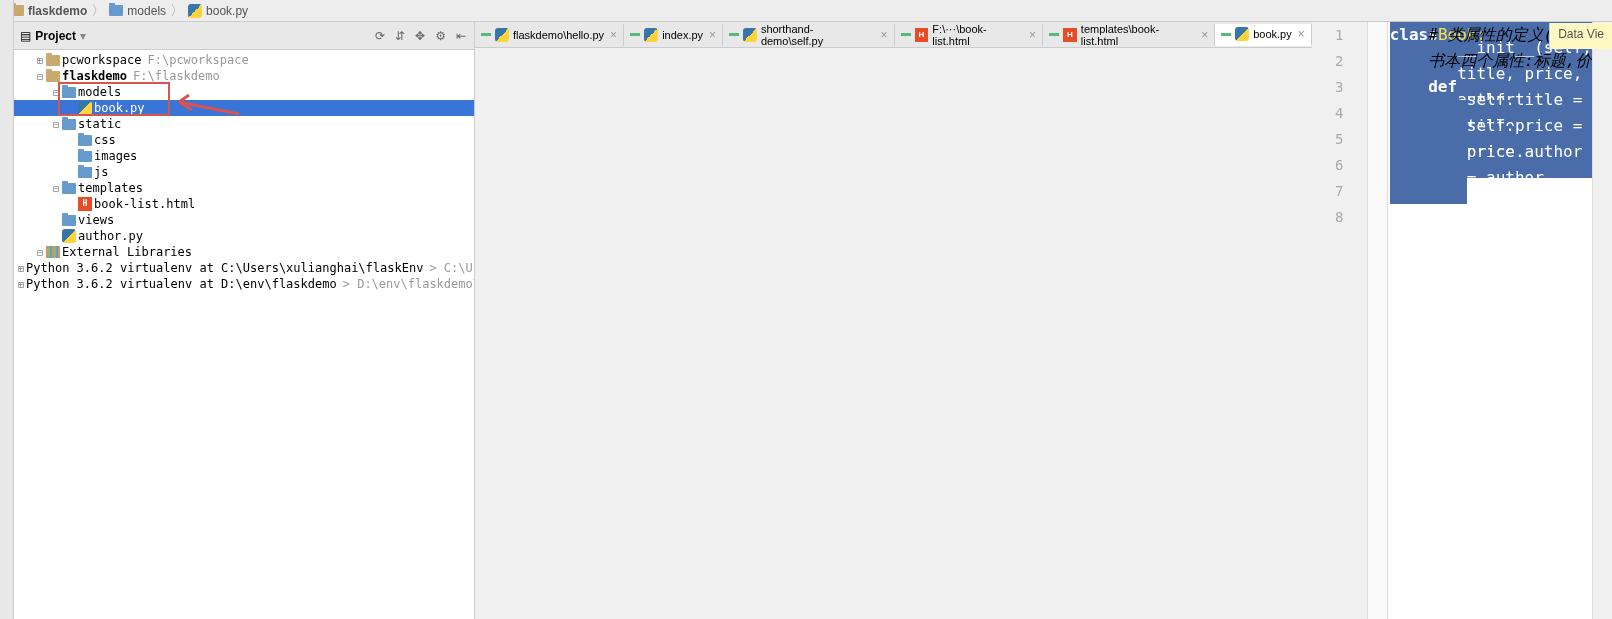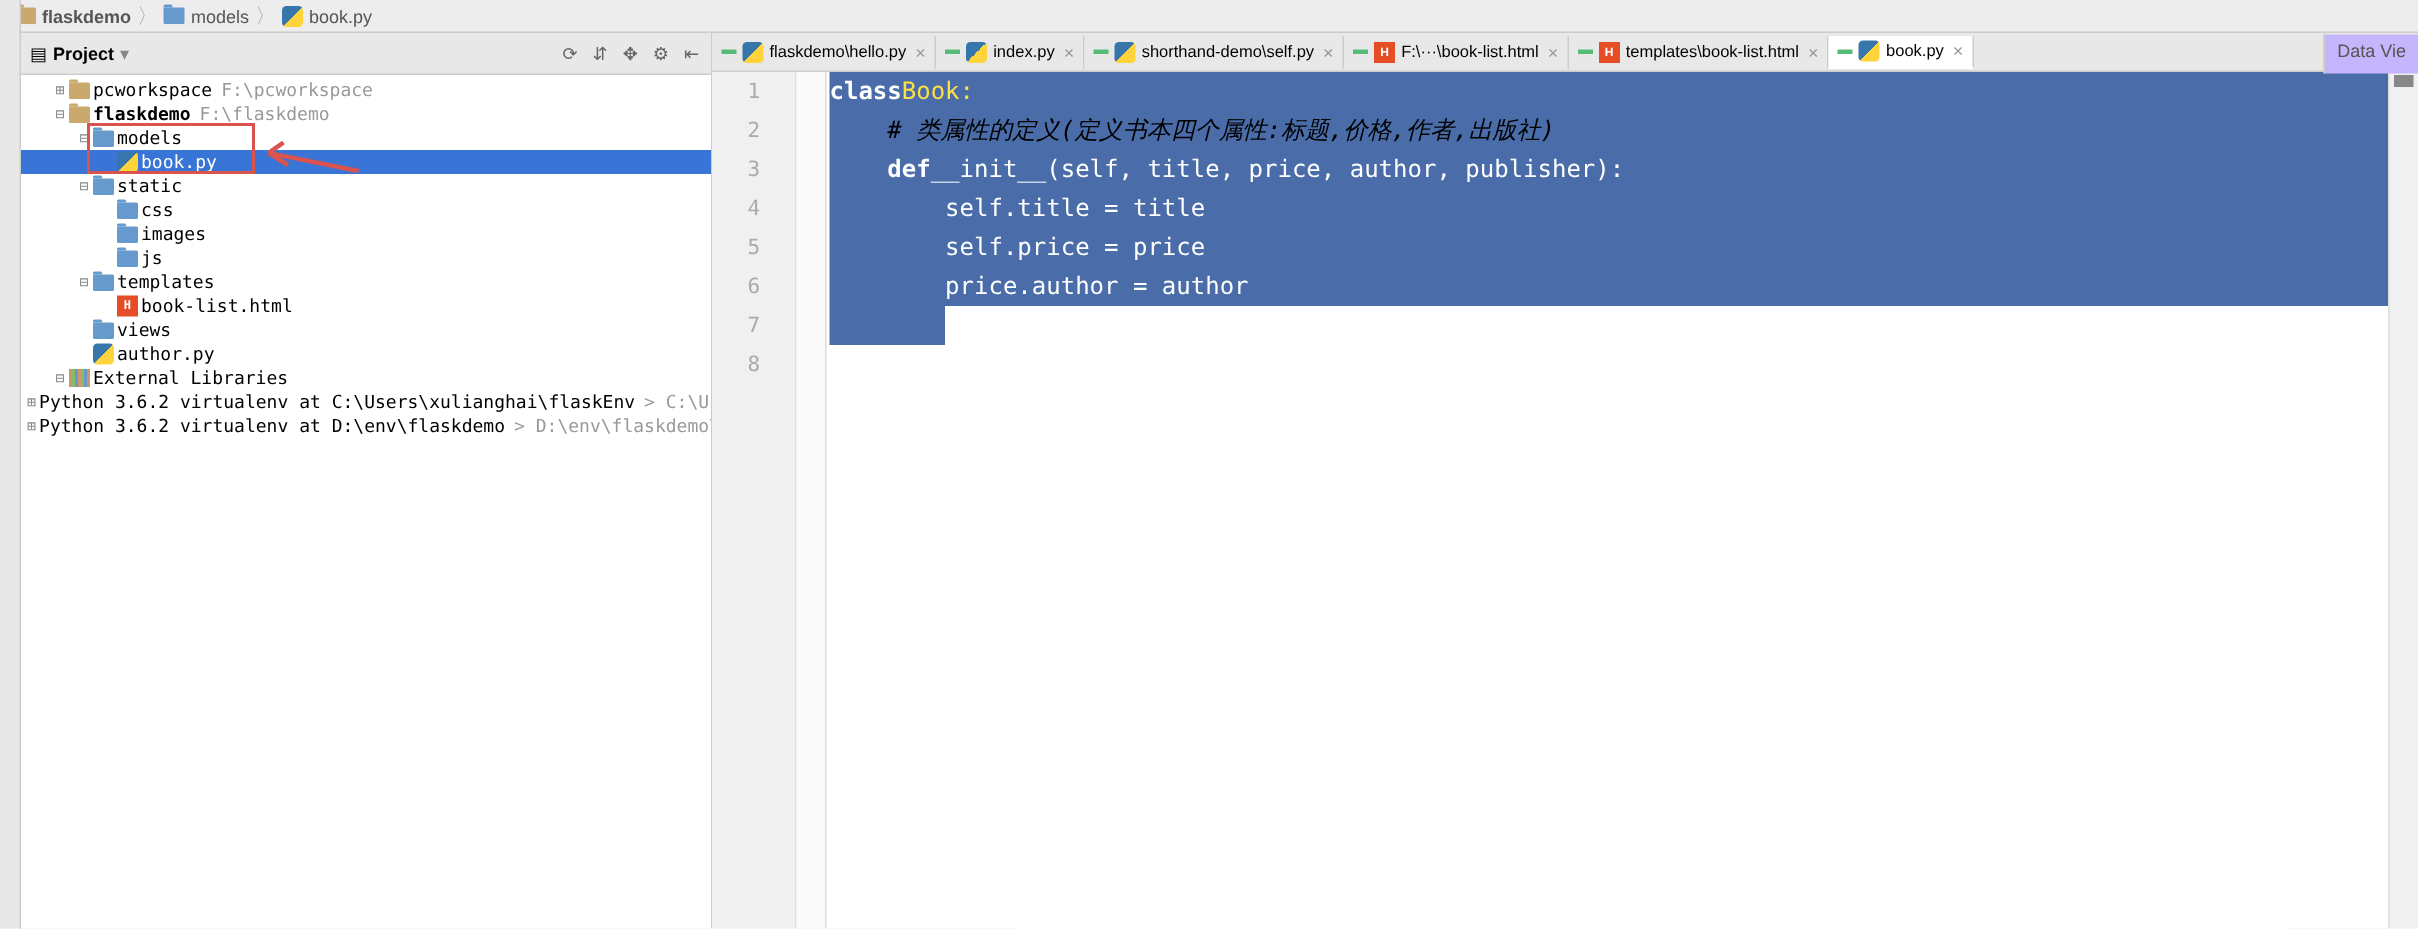--- a/index.html
+++ b/index.html
@@ -19,40 +19,40 @@
 .tree-row .path { color: #999; margin-left: 6px; }
 .expander { width: 12px; text-align: center; color: #888; font-size: 10px; display: inline-block;}
 .folder-icon { width: 14px; height: 11px; background: #c9a96e; display: inline-block; position: relative; border-radius: 1px;}
 .folder-icon.blue { background: #6699cc; }
 .folder-icon::before { content:''; position:absolute; top:-2px; left:0; width:6px; height:2px; background:inherit; border-radius:1px 1px 0 0;}
 .py-icon { width: 14px; height: 14px; background: linear-gradient(135deg, #3776ab 50%, #ffd43b 50%); border-radius: 3px; display: inline-block;}
 .html-icon { width: 14px; height: 14px; background: #e44d26; display: inline-block; color:#fff; font-size:8px; text-align:center; line-height:14px; font-weight:bold;}
 .lib-icon { width: 14px; height: 12px; display:inline-block; background: repeating-linear-gradient(to right, #c96 0 2px, #8b6 2px 4px, #69c 4px 6px);}
 .red-box { position:absolute; border:2px solid #d9534f; pointer-events:none;}
 .red-arrow { position:absolute; pointer-events:none;}
-.editor-area { flex: 1; display: flex; flex-direction: column; }
+.editor-area { flex: 1; display: flex; flex-direction: row; }
 .tabs { height: 26px; background: #e8e8e8; border-bottom: 1px solid #ccc; display: flex; align-items: center; }
 .tab { height: 22px; display: flex; align-items: center; padding: 0 6px; gap: 4px; border-right: 1px solid #ccc; background: #e8e8e8; font-size: 11px;}
 .tab.active { background: #fff; border-bottom: 2px solid #fff; margin-bottom:-1px;}
 .tab-close { color: #999; font-size: 12px; margin-left: 2px;}
 .tab-ud { width:10px; height:3px; background:#5b7; display:inline-block;}
 .code-panel { flex:1; display:flex; background:#fff; position:relative;}
 .gutter { width: 56px; background: #f0f0f0; border-right: 1px solid #ddd; }
 .gutter-line { height: 26px; text-align: center; color: #aaa; font-family: Consolas, monospace; font-size: 14px; line-height: 26px;}
 .gutter-marks { width: 20px; background: #fafafa; border-right:1px solid #ddd;}
 .code { flex:1; font-family: Consolas, "SimSun", monospace; font-size: 16px; line-height:26px; position:relative; overflow:hidden;}
 .code-line { height:26px; padding-left:2px; display:flex;}
 .code-line .sel { background:#4a6da9; color:#fff; padding:0; height:26px; display:inline-flex; align-items:center;}
 .sel.full { width:100%;}
 .kw { color:#fff; font-weight:bold;}
 .comment { color:#000000; font-style:italic;}
 .cname { color:#fde047;}
 .right-strip { width: 20px; background:#f0f0f0; border-left:1px solid #ddd;}
 .rail { position:absolute; left:0; top:0; width:14px; height:619px; background:#e8e8e8; border-right:1px solid #ccc; writing-mode: vertical-rl;}
-.data-view { position:absolute; right:0; top:23px; height:26px; padding:4px 8px; background:#c4b5fd; border-left:1px solid #ccc; color:#555; font-size:12px;}
+.data-view { position:absolute; right:0; top:23px; height:26px; padding:4px 8px; background:#fef9c3; border-left:1px solid #ccc; color:#555; font-size:12px;}
 </style>
 </head>
 <body>
 
 <div class="breadcrumb">
   <div class="breadcrumb-item">
       <span class="folder-icon"></span>
       <b>flaskdemo</b>
     </div>
   <span class="breadcrumb-sep">〉</span>

